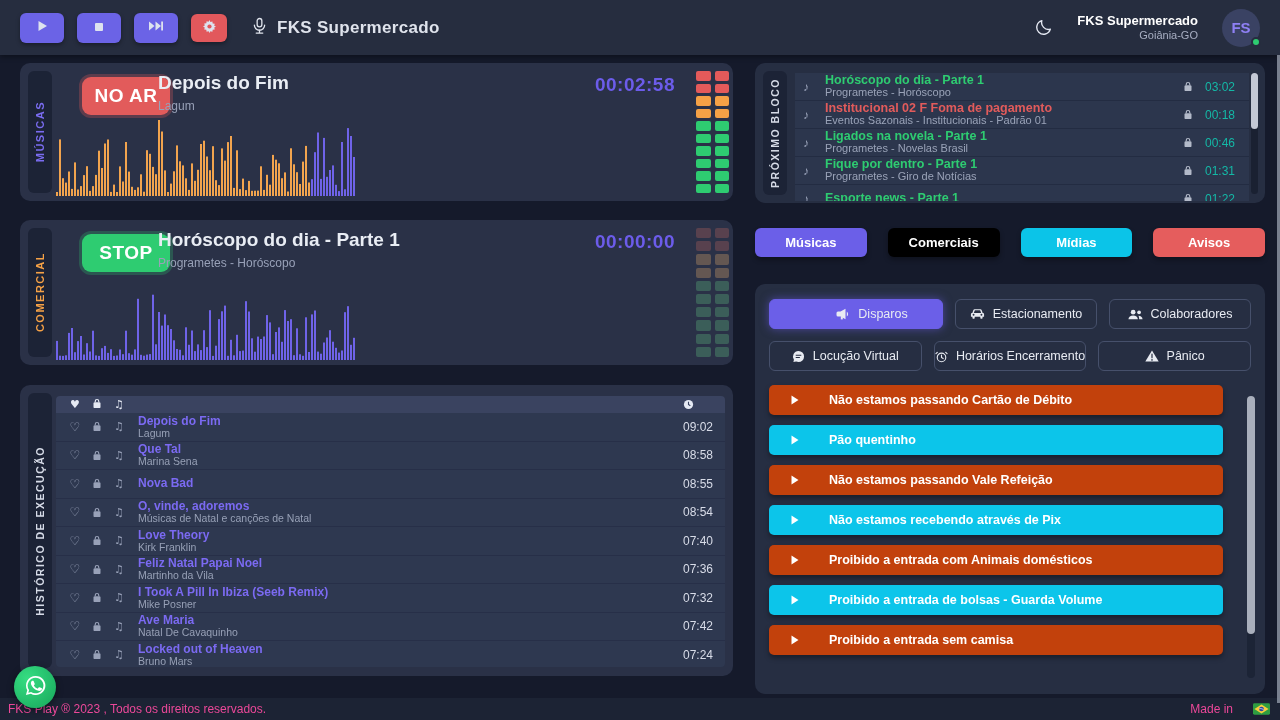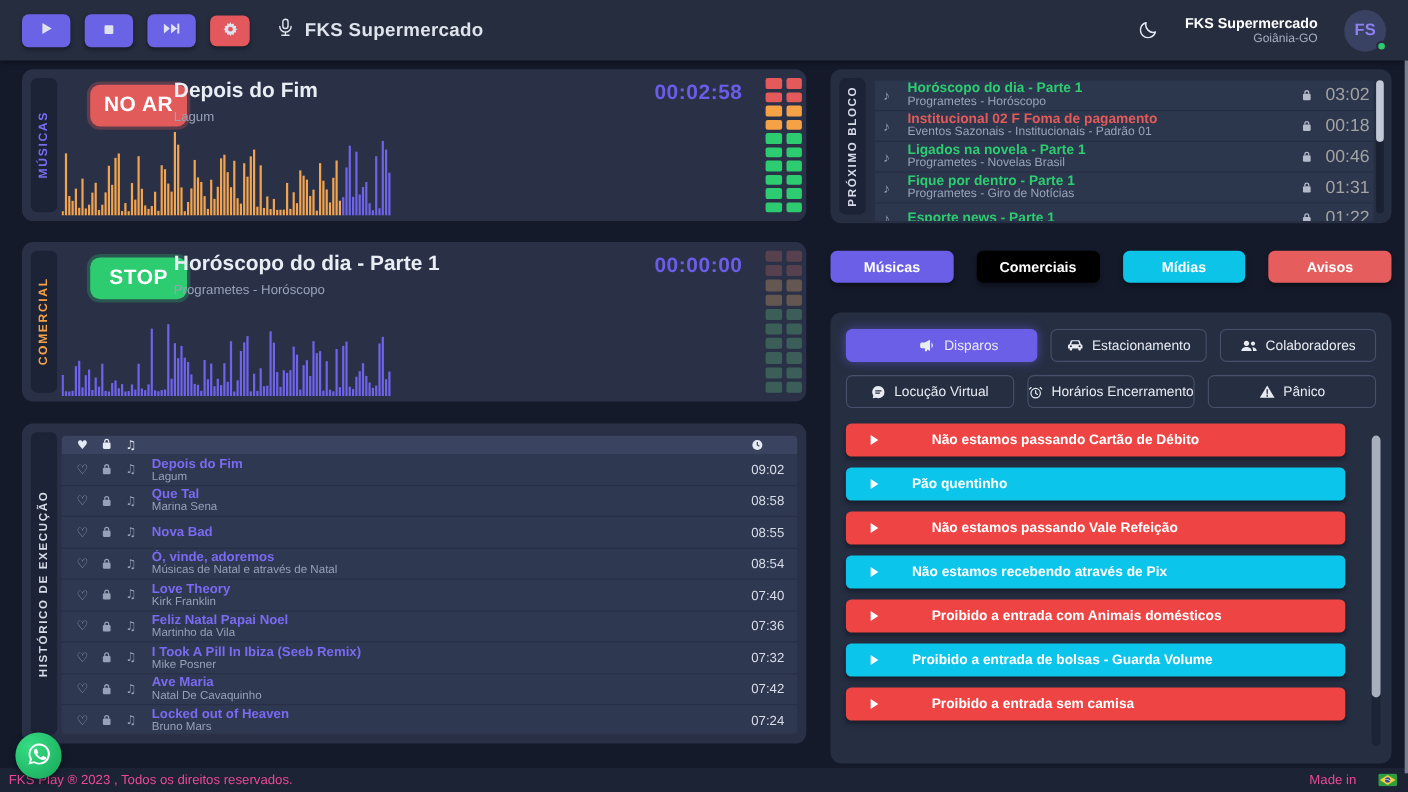--- a/index.html
+++ b/index.html
@@ -62,42 +62,42 @@
   .next{position:relative;background:#262e42;border-radius:10px;height:140px;margin-bottom:24px;}
   .nlist{position:absolute;left:40px;right:16px;top:10px;bottom:2px;overflow:hidden;}
   .nrow{height:28px;background:#2c364d;border-bottom:1px solid #232c42;display:flex;align-items:center;padding:0 4px 0 8px;cursor:pointer;}
   .nrow .note{color:#9aa3ba;width:22px;font-size:12px;}
   .nmain{flex:1;line-height:1.08;overflow:hidden;}
   .ntitle{display:block;font-size:12.5px;font-weight:bold;white-space:nowrap;}
   .ntitle.green{color:#2ecc71;}
   .ntitle.red{color:#e25b5b;}
   .nsub{display:block;font-size:11px;color:#9aa3b8;white-space:nowrap;}
   .nlock{color:#b3bac9;margin-right:12px;display:flex;}
-  .ndur{font-size:16px;color:#a3a3a3;width:36px;margin-right:4px;}
+  .ndur{font-size:12px;color:#14b8a6;width:36px;margin-right:4px;}
   .nscroll{position:absolute;right:7px;top:10px;bottom:9px;width:7px;background:#1a2132;border-radius:4px;cursor:pointer;}
   .nscroll .thumb{height:56px;background:#c4c9d6;border-radius:4px;}
 
   
   .cats{display:flex;gap:21px;margin-top:25px;}
   .cat{flex:1;height:29px;border:none;border-radius:6px;color:#fff;font-family:"Liberation Sans",sans-serif;font-weight:bold;font-size:13px;display:flex;align-items:center;justify-content:center;cursor:pointer;box-shadow:0 3px 5px rgba(0,0,0,.3);}
   .cat.purple{background:#6b5fe8;}
   .cat.orange{background:#000000;}
   .cat.cyan{background:#0bc4e8;}
   .cat.red{background:#e55d5d;}
 
   
   .panel{margin-top:27px;background:#262e42;border-radius:10px;height:410px;padding:15px 14px;position:relative;}
   .tabrow{display:flex;gap:12px;margin-bottom:12px;}
   .tab{flex:1;height:30px;border-radius:6px;border:1px solid #46506b;background:transparent;color:#e8ebf2;font-family:"Liberation Sans",sans-serif;font-size:12.5px;display:flex;align-items:center;justify-content:center;gap:8px;cursor:pointer;}
   .tab .ticon{display:flex;color:#e8ebf2;}
   .tab.active{background:#6b5fe8;border-color:#6b5fe8;box-shadow:0 0 10px rgba(107,95,232,.55);padding-left:32px;}
   .annlist{margin-top:14px;display:flex;flex-direction:column;gap:10px;padding-right:28px;}
   .ann{height:30px;border:none;border-radius:5px;display:flex;align-items:center;color:#fff;font-family:"Liberation Sans",sans-serif;font-weight:bold;font-size:12.5px;padding-left:22px;cursor:pointer;box-shadow:0 3px 5px rgba(0,0,0,.35);}
   .ann .pico{display:flex;margin-right:30px;}
-  .ann.green{background:#ef4444;gap:18px;}
+  .ann.green{background:#c2410c;}
   .ann.cyan{background:#0cc5ea;}
   .pscroll{position:absolute;right:10px;top:112px;bottom:16px;width:8px;background:#1c2436;border-radius:4px;cursor:pointer;}
   .pscroll .thumb{height:238px;background:#a9afbc;border-radius:4px;}
 
   
   .footer{position:absolute;left:0;right:0;bottom:0;height:22px;background:#1c2334;display:flex;align-items:center;justify-content:space-between;padding:0 10px 0 8px;font-size:12px;color:#ec4899;}
   .madein{display:flex;align-items:center;gap:20px;}
   .wa{position:absolute;left:14px;bottom:12px;width:42px;height:42px;border:none;border-radius:50%;background:radial-gradient(circle at 32% 30%,#36dd82,#17a65a);display:flex;align-items:center;justify-content:center;cursor:pointer;box-shadow:0 2px 7px rgba(0,0,0,.45);z-index:10;}
   .pagescroll{position:absolute;right:0;top:55px;bottom:17px;width:3px;background:#9199a8;opacity:.8;z-index:6;}
 </style>
@@ -512,21 +512,21 @@
                 <svg width="10" height="11" viewBox="0 0 12 13" fill="currentColor">
                   <path d="M3.2 5V3.8a2.8 2.8 0 1 1 5.6 0V5H7.4V3.8a1.4 1.4 0 1 0-2.8 0V5z"></path>
                   <rect x="1.8" y="5" width="8.4" height="7" rx="1.4"></rect>
                 </svg>
               </span>
               <span class="ic">
                 <span style="font-family:'DejaVu Sans',sans-serif;font-size:11px;">♫</span>
               </span>
               <span class="hmain">
                 <span class="htitle">Ó, vinde, adoremos</span>
-                <span class="hartist">Músicas de Natal e através de Natal</span>
+                <span class="hartist">Músicas de Natal e canções de Natal</span>
               </span>
               <span class="htime">08:54</span>
             </div>
 
             <div class="hrow">
               <span class="ic">
                 <span style="font-family:'DejaVu Sans',sans-serif;font-size:12px;">♡</span>
               </span>
               <span class="ic">
                 <svg width="10" height="11" viewBox="0 0 12 13" fill="currentColor">

